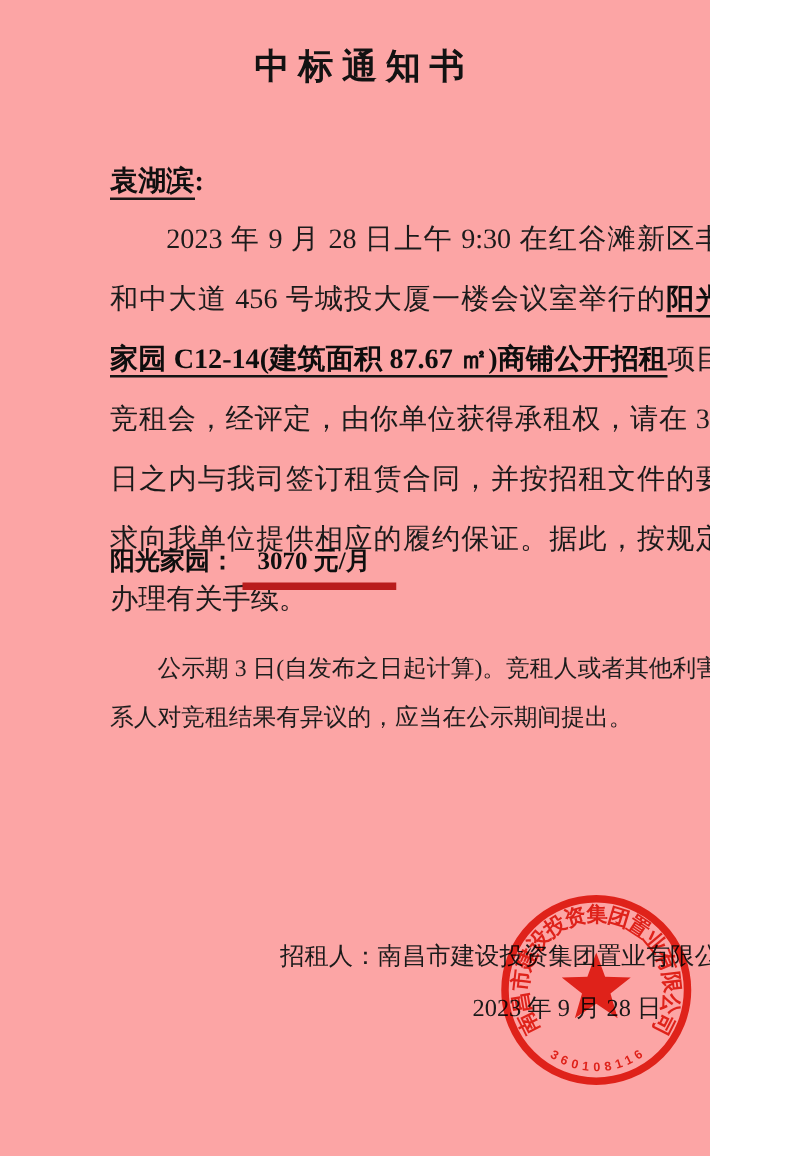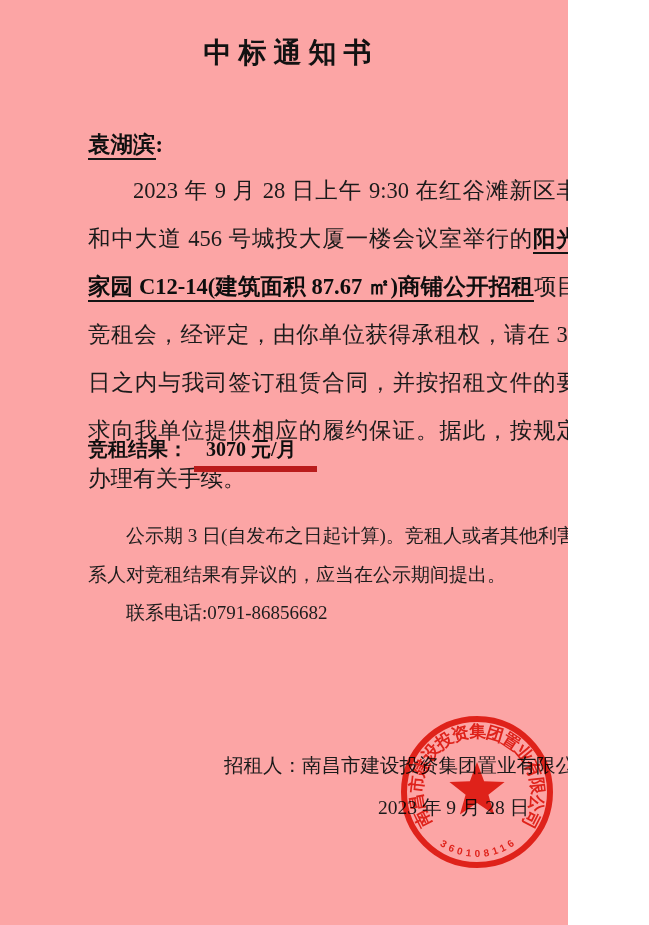--- a/index.html
+++ b/index.html
@@ -137,25 +137,24 @@
 <body>
 
 <div class="page">
 
   <div class="doc-title">中标通知书</div>
 
   <div class="addressee"><span class="name">袁湖滨</span><span>:</span></div>
 
   <div class="main-paragraph"><span>2023 年 9 月 28 日上午 9:30 在红谷滩新区丰和中大道 456 号城投大厦一楼会议室举行的</span><span class="project">阳光家园 C12-14(建筑面积 87.67 ㎡)商铺公开招租</span><span>项目竞租会，经评定，由你单位获得承租权，请在 30 日之内与我司签订租赁合同，并按招租文件的要求向我单位提供相应的履约保证。据此，按规定办理有关手续。</span></div>
 
-  <div class="result-line"><span>竞租结果：</span><span class="value">3070 元/月</span></div>
+  <div class="result-line"><span>阳光家园：</span><span class="value">3070 元/月</span></div>
 
   <div class="notice-block">
     <p class="notice-paragraph">公示期 3 日(自发布之日起计算)。竞租人或者其他利害关系人对竞租结果有异议的，应当在公示期间提出。</p>
-    <div class="plain-line">联系电话:0791-86856682</div>
   </div>
 
   <div class="signature-lessor">招租人：南昌市建设投资集团置业有限公司</div>
   <div class="signature-date">2023 年 9 月 28 日</div>
 
   <div class="seal">
     <svg viewBox="0 0 168 168" xmlns="http://www.w3.org/2000/svg">
       <defs>
         <path id="ringPath" d="M 38.95,115.5 A 55,55 0 1 1 129.05,115.5" fill="none"></path>
         <path id="numPath" d="M 46.7,137.2 A 65,65 0 0 0 121.3,137.2" fill="none"></path>

